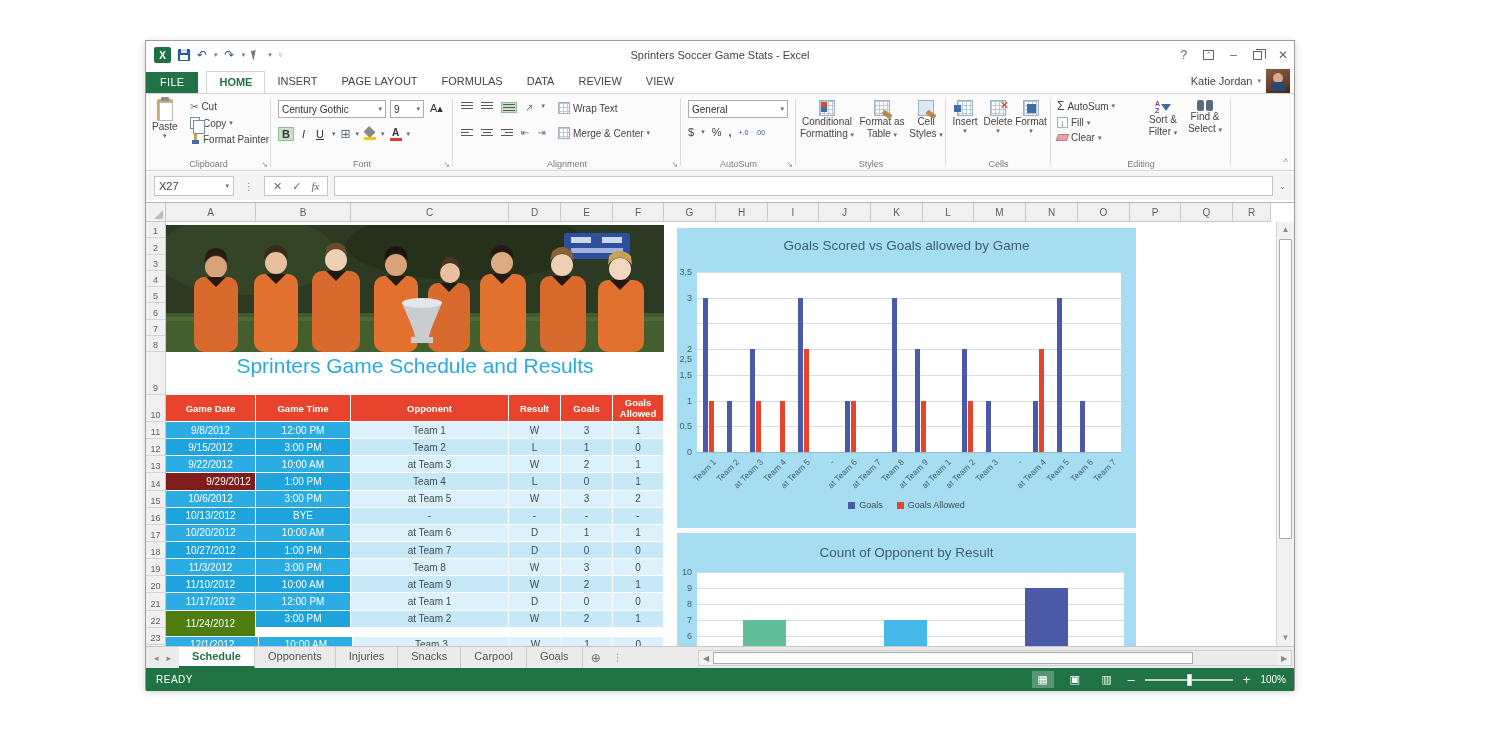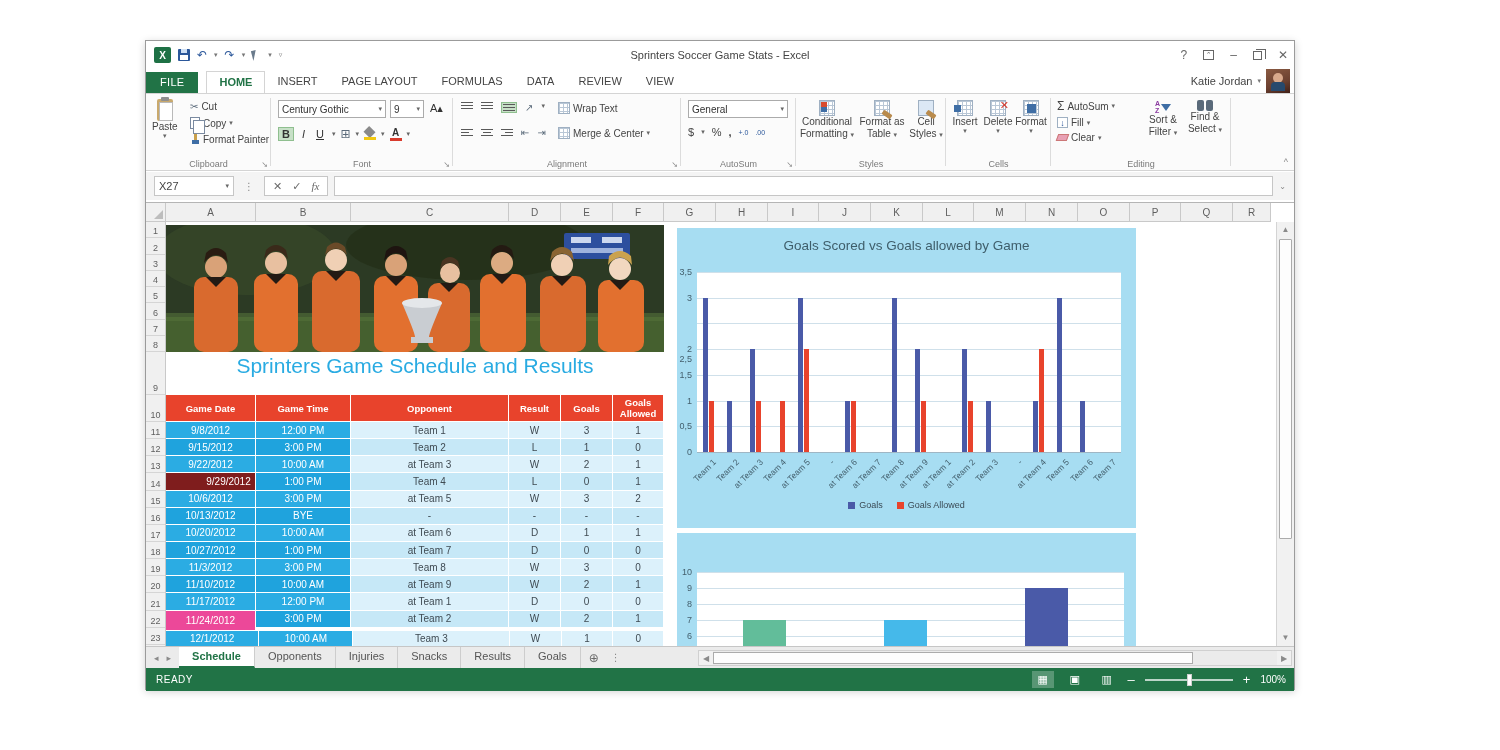--- a/index.html
+++ b/index.html
@@ -615,21 +615,21 @@
             </div>
             <div class="trow">
               <div class="tcell cell-blue" style="width: 90px; height: 17.15px; background: rgb(43, 172, 227);">11/17/2012</div>
               <div class="tcell cell-blue" style="width: 95px; height: 17.15px; background: rgb(43, 172, 227);">12:00 PM</div>
               <div class="tcell cell-light" style="width: 158px; height: 17.15px; background: rgb(220, 241, 251);">at Team 1</div>
               <div class="tcell cell-light" style="width: 52px; height: 17.15px; background: rgb(220, 241, 251);">D</div>
               <div class="tcell cell-light" style="width: 52px; height: 17.15px; background: rgb(220, 241, 251);">0</div>
               <div class="tcell cell-light" style="width: 51px; height: 17.15px; background: rgb(220, 241, 251);">0</div>
             </div>
             <div class="trow">
-              <div class="tcell cell-blue" style="width: 90px; height: 20px; background: #ec4899;">11/24/2012</div>
+              <div class="tcell cell-blue" style="width: 90px; height: 26px; background: #4d7c0f;">11/24/2012</div>
               <div class="tcell cell-blue" style="width: 95px; height: 17.15px; background: rgb(31, 163, 221);">3:00 PM</div>
               <div class="tcell cell-light" style="width: 158px; height: 17.15px; background: rgb(198, 232, 247);">at Team 2</div>
               <div class="tcell cell-light" style="width: 52px; height: 17.15px; background: rgb(198, 232, 247);">W</div>
               <div class="tcell cell-light" style="width: 52px; height: 17.15px; background: rgb(198, 232, 247);">2</div>
               <div class="tcell cell-light" style="width: 51px; height: 17.15px; background: rgb(198, 232, 247);">1</div>
             </div>
             <div class="trow">
               <div class="tcell cell-blue" style="width: 94px; height: 17.15px; background: rgb(43, 172, 227);">12/1/2012</div>
               <div class="tcell cell-blue" style="width: 95px; height: 17.15px; background: rgb(43, 172, 227);">10:00 AM</div>
               <div class="tcell cell-light" style="width: 158px; height: 17.15px; background: rgb(220, 241, 251);">Team 3</div>
@@ -702,20 +702,21 @@
                 <div class="swatch" style="background: rgb(74, 90, 168);"></div>
                 <span>Goals</span>
               </div>
               <div class="li">
                 <div class="swatch" style="background: rgb(232, 67, 44);"></div>
                 <span>Goals Allowed</span>
               </div>
             </div>
           </div>
       <div class="chartbox" id="chart2" style="left: 511px; top: 311px; width: 459px; height: 113px; background: rgb(167, 221, 242);">
+            <div class="chart-title" style="top: 12px;">Count of Opponent by Result</div>
             <div class="plot" style="left: 20px; top: 39px; width: 427px; height: 74px;">
               <div class="gline" style="top: 0px;"></div>
               <div class="gline" style="top: 16px;"></div>
               <div class="gline" style="top: 32px;"></div>
               <div class="gline" style="top: 48px;"></div>
               <div class="gline" style="top: 64px;"></div>
             </div>
             <div class="ytick" style="left: 0px; width: 15px; top: 34px;">10</div>
             <div class="ytick" style="left: 0px; width: 15px; top: 50px;">9</div>
             <div class="ytick" style="left: 0px; width: 15px; top: 66px;">8</div>
@@ -735,21 +736,21 @@
   </div>
 
   <div class="tabbar">
     <span class="tab-nav">◂</span>
     <span class="tab-nav" style="padding-left:0;">▸</span>
     <div id="sheet-tabs" style="display:flex; align-items:stretch; height:100%;">
           <div class="stab active">Schedule</div>
           <div class="stab">Opponents</div>
           <div class="stab">Injuries</div>
           <div class="stab">Snacks</div>
-          <div class="stab">Results</div>
+          <div class="stab">Carpool</div>
           <div class="stab">Goals</div>
         </div>
     <span class="addsheet">⊕</span>
     <span class="tabdots">⋮</span>
     <div class="hscroll">
       <span class="arr">◀</span>
       <div class="htrack">
             <div class="hthumb"></div>
           </div>
       <span class="arr">▶</span>

